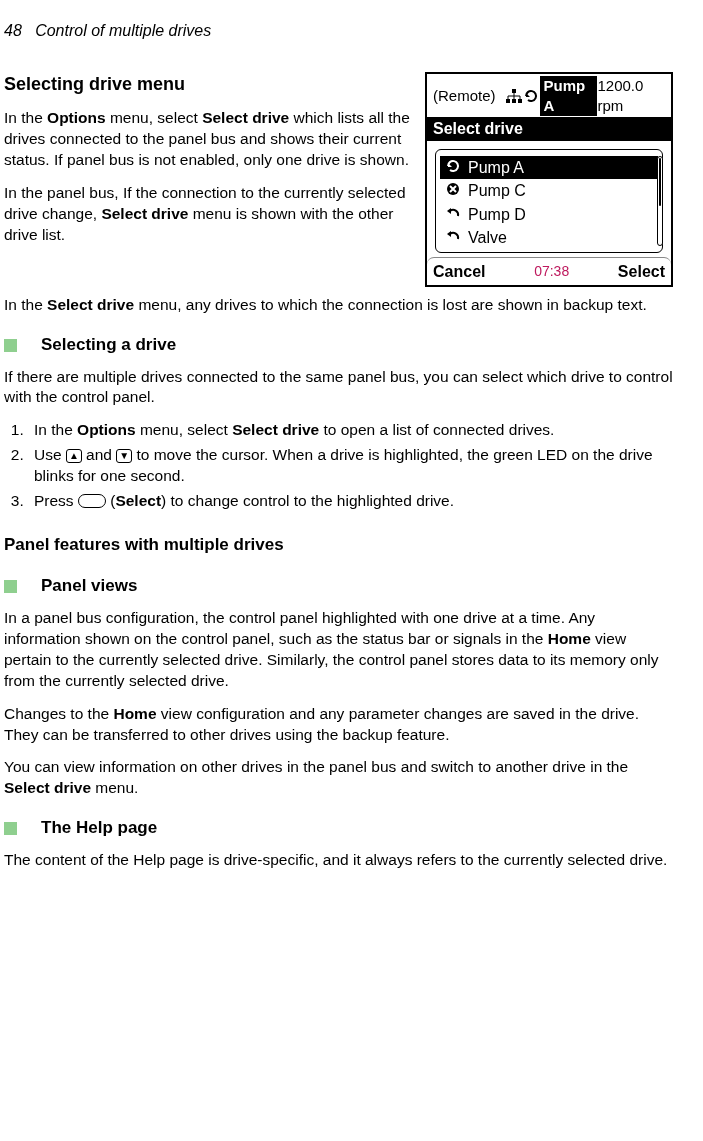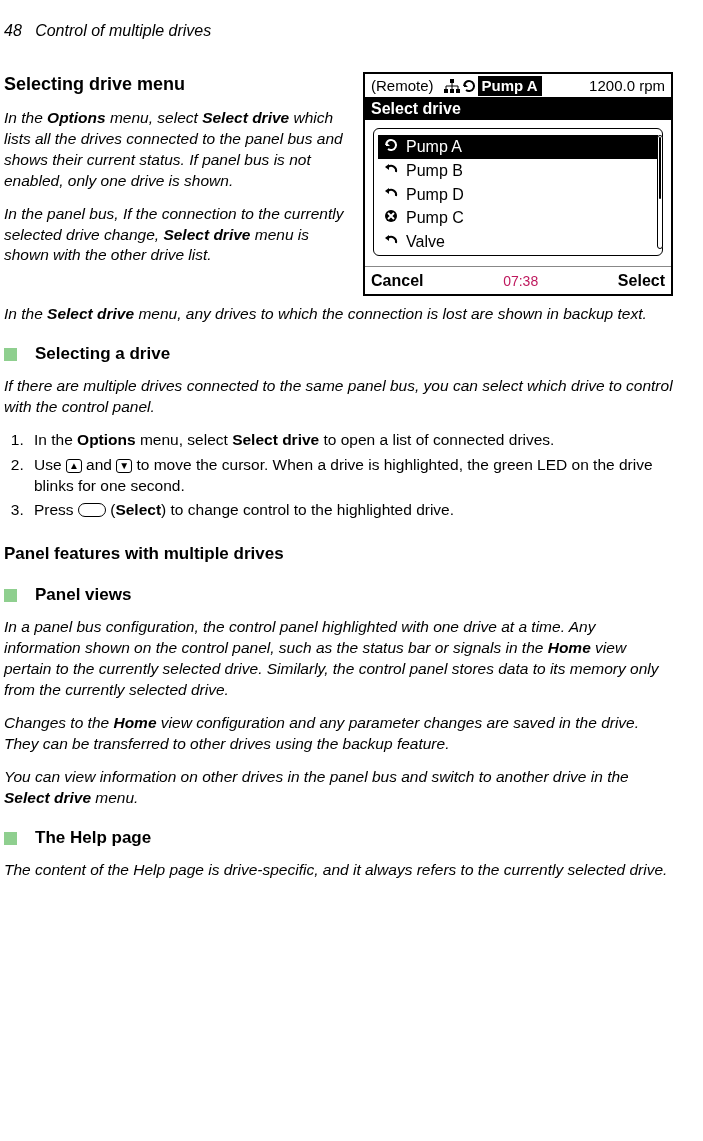--- a/index.html
+++ b/index.html
@@ -24,44 +24,44 @@
   }
   h2 {
     font-size: 17px;
     font-weight: bold;
     margin-top: 22px;
     margin-bottom: 10px;
   }
   .h3row {
     display: flex;
     align-items: center;
-    gap: 18px;
+    gap: 24px;
     margin-top: 18px;
     margin-bottom: 10px;
   }
   .green-sq {
     width: 13px;
     height: 13px;
     background: #8fcf8f;
     flex: 0 0 auto;
   }
   h3 {
     font-size: 17px;
     font-weight: bold;
   }
-  p { margin-bottom: 12px; font-style: italic; }
+  p { margin-bottom: 12px; }
   ol { list-style: decimal; padding-left: 24px; margin-bottom: 12px; }
   ol li { margin-bottom: 4px; padding-left: 6px; }
   .bold { font-weight: bold; }
 
   
   .toprow { overflow: hidden; }
   .screenshot {
     float: right;
-    width: 310px;
+    width: 248px;
     border: 2px solid #000;
     background: #fff;
     font-family: Arial, sans-serif;
     font-size: 16px;
     margin: 0 0 8px 12px;
   }
   .ss-top {
     display: flex;
     align-items: center;
     padding: 2px 6px 1px 6px;
@@ -123,21 +123,22 @@
     background:#000;border-radius:2px;
   }
   .ss-bottom {
     display:flex;
     justify-content:space-between;
     align-items:center;
     font-weight:bold;
     padding: 3px 6px 2px 6px;
     font-size:16px;
     border-top: 1px solid #888;
-    margin-top: 10px;
+    margin-top: 4px;
+    border-radius: 7px;
   }
   .ss-bottom .time { font-weight: normal; color:#be185d; font-size:14px;}
 
   
   .key {
     display:inline-block;
     border:1px solid #000;
     border-radius:3px;
     padding: 0 2px;
     font-size: 10px;
@@ -196,43 +197,34 @@
             <svg width="14" height="14" viewBox="0 0 14 14">
                 <path d="M2 7 a5 5 0 1 1 2 4" fill="none" stroke="#fff" stroke-width="2"></path>
                 <path d="M2 4 L2 8 L6 8 Z" fill="#fff"></path>
               </svg>
           </span>
           <span>Pump A</span>
         </div>
         <div class="ss-row">
           <span class="ic">
             <svg width="14" height="14" viewBox="0 0 14 14">
-                <path d="M12 10 a5 5 0 0 0 -8 -5" fill="none" stroke="#000" stroke-width="2"></path>
-                <path d="M1 5 L5 2 L5 8 Z" fill="#000"></path>
+                <circle cx="7" cy="7" r="6" fill="#000"></circle>
+                <path d="M4 4 L10 10 M10 4 L4 10" stroke="#fff" stroke-width="2"></path>
               </svg>
           </span>
-          <span>Pump B</span>
+          <span>Pump C</span>
         </div>
         <div class="ss-row">
           <span class="ic">
             <svg width="14" height="14" viewBox="0 0 14 14">
                 <path d="M12 10 a5 5 0 0 0 -8 -5" fill="none" stroke="#000" stroke-width="2"></path>
                 <path d="M1 5 L5 2 L5 8 Z" fill="#000"></path>
               </svg>
           </span>
           <span>Pump D</span>
-        </div>
-        <div class="ss-row">
-          <span class="ic">
-            <svg width="14" height="14" viewBox="0 0 14 14">
-                <circle cx="7" cy="7" r="6" fill="#000"></circle>
-                <path d="M4 4 L10 10 M10 4 L4 10" stroke="#fff" stroke-width="2"></path>
-              </svg>
-          </span>
-          <span>Pump C</span>
         </div>
         <div class="ss-row">
           <span class="ic">
             <svg width="14" height="14" viewBox="0 0 14 14">
                 <path d="M12 10 a5 5 0 0 0 -8 -5" fill="none" stroke="#000" stroke-width="2"></path>
                 <path d="M1 5 L5 2 L5 8 Z" fill="#000"></path>
               </svg>
           </span>
           <span>Valve</span>
         </div>

